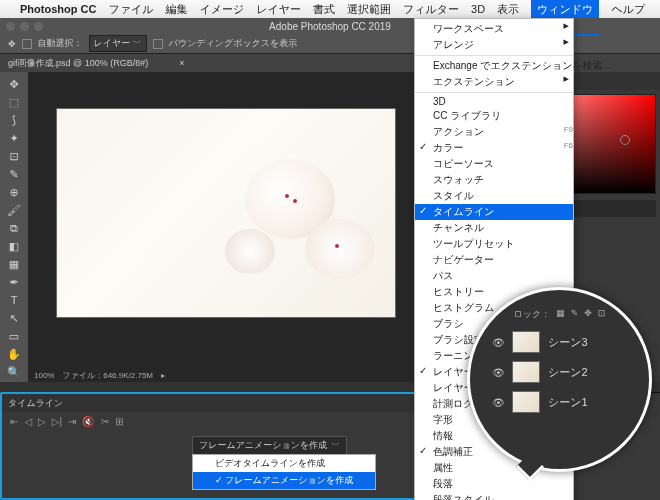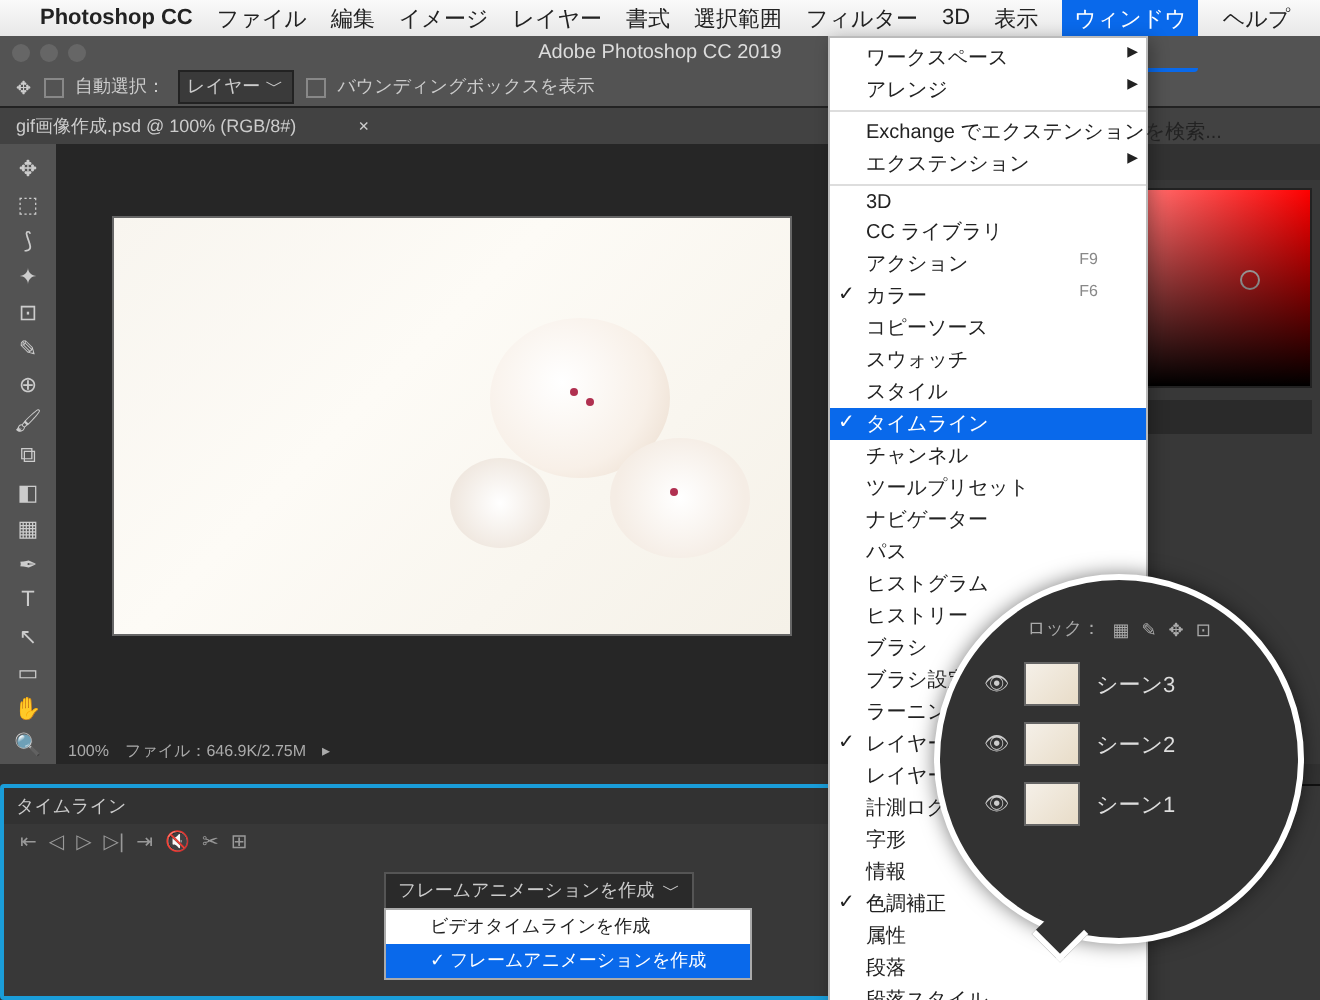--- a/index.html
+++ b/index.html
@@ -37,24 +37,24 @@
 .tl-dropdown{position:absolute;left:190px;top:6px;background:#2a2a2a;border:1px solid #555;padding:2px 6px;font-size:9px;display:flex;align-items:center;gap:4px;}
 .tl-menu{position:absolute;left:190px;top:24px;background:#fff;color:#222;font-size:9px;border:1px solid #aaa;min-width:150px;}
 .tl-menu div{padding:2px 22px;}
 .tl-menu .sel{background:#0969eb;color:#fff;}
 .win-menu{position:absolute;top:18px;left:414px;width:160px;background:#fff;color:#222;font-size:10px;border:1px solid #bbb;box-shadow:2px 2px 8px rgba(0,0,0,0.3);z-index:100;padding:2px 0;}
 .win-menu .mi{padding:1px 18px 1px 18px;position:relative;white-space:nowrap;}
 .win-menu .mi.arrow::after{content:"▶";position:absolute;right:4px;font-size:7px;}
 .win-menu .mi.chk::before{content:"✓";position:absolute;left:4px;}
 .win-menu .sep{height:1px;background:#ddd;margin:2px 0;}
 .win-menu .mi.sel{background:#0969eb;color:#fff;}
-.win-menu .sc{position:absolute;right:24px;color:#888;font-size:8px;}
+.win-menu .sc{position:absolute;right:0;color:#888;font-size:8px;}
 .callout{position:absolute;right:8px;bottom:28px;width:185px;height:185px;border-radius:50%;background:#323232;border:3px solid #fff;z-index:200;padding:18px 12px;box-shadow:0 0 10px rgba(0,0,0,0.5);}
 .callout-tail{position:absolute;bottom:-8px;left:50px;width:20px;height:20px;background:#323232;border-right:3px solid #fff;border-bottom:3px solid #fff;transform:rotate(45deg);}
-.callout-hdr{font-size:9px;color:#aaa;margin-bottom:6px;display:flex;align-items:center;justify-content:center;gap:6px;}
+.callout-hdr{font-size:9px;color:#aaa;margin-bottom:6px;display:flex;justify-content:center;gap:6px;}
 .callout-row{display:flex;align-items:center;gap:8px;padding:4px 10px;}
 .eye{width:12px;color:#ccc;}
 .thumb{width:28px;height:22px;background:linear-gradient(135deg,#f5f0e8,#e8dcc8);border:1px solid #666;}
 .lname{font-size:11px;color:#ddd;}
 .layers-mini{position:absolute;right:0;bottom:0;width:200px;height:108px;background:#383838;border-top:1px solid #111;}
 .lm-tabs{height:16px;display:flex;padding:0 6px;gap:6px;font-size:8px;color:#aaa;align-items:center;}
 .lm-row{display:flex;align-items:center;gap:4px;padding:1px 6px;font-size:8px;}
 .lm-row .th{width:18px;height:14px;background:#e8dcc8;border:1px solid #555;}
 .panel-label{background:#2a2a2a;padding:2px 6px;font-size:9px;color:#ccc;margin:2px 4px;}
 </style>
@@ -210,22 +210,22 @@
     <div class="mi">アクション<span class="sc">F9</span></div>
     <div class="mi chk">カラー<span class="sc">F6</span></div>
     <div class="mi">コピーソース</div>
     <div class="mi">スウォッチ</div>
     <div class="mi">スタイル</div>
     <div class="mi chk sel">タイムライン</div>
     <div class="mi">チャンネル</div>
     <div class="mi">ツールプリセット</div>
     <div class="mi">ナビゲーター</div>
     <div class="mi">パス</div>
+    <div class="mi">ヒストリー</div>
     <div class="mi">ヒストグラム</div>
-    <div class="mi">ヒストリー</div>
     <div class="mi">ブラシ</div>
     <div class="mi">ブラシ設定<span class="sc">F5</span></div>
     <div class="mi">ラーニング</div>
     <div class="mi chk">レイヤー</div>
     <div class="mi">レイヤーカンプ</div>
     <div class="mi">計測ログ</div>
     <div class="mi">字形</div>
     <div class="mi">情報</div>
     <div class="mi chk">色調補正</div>
     <div class="mi">属性</div>

